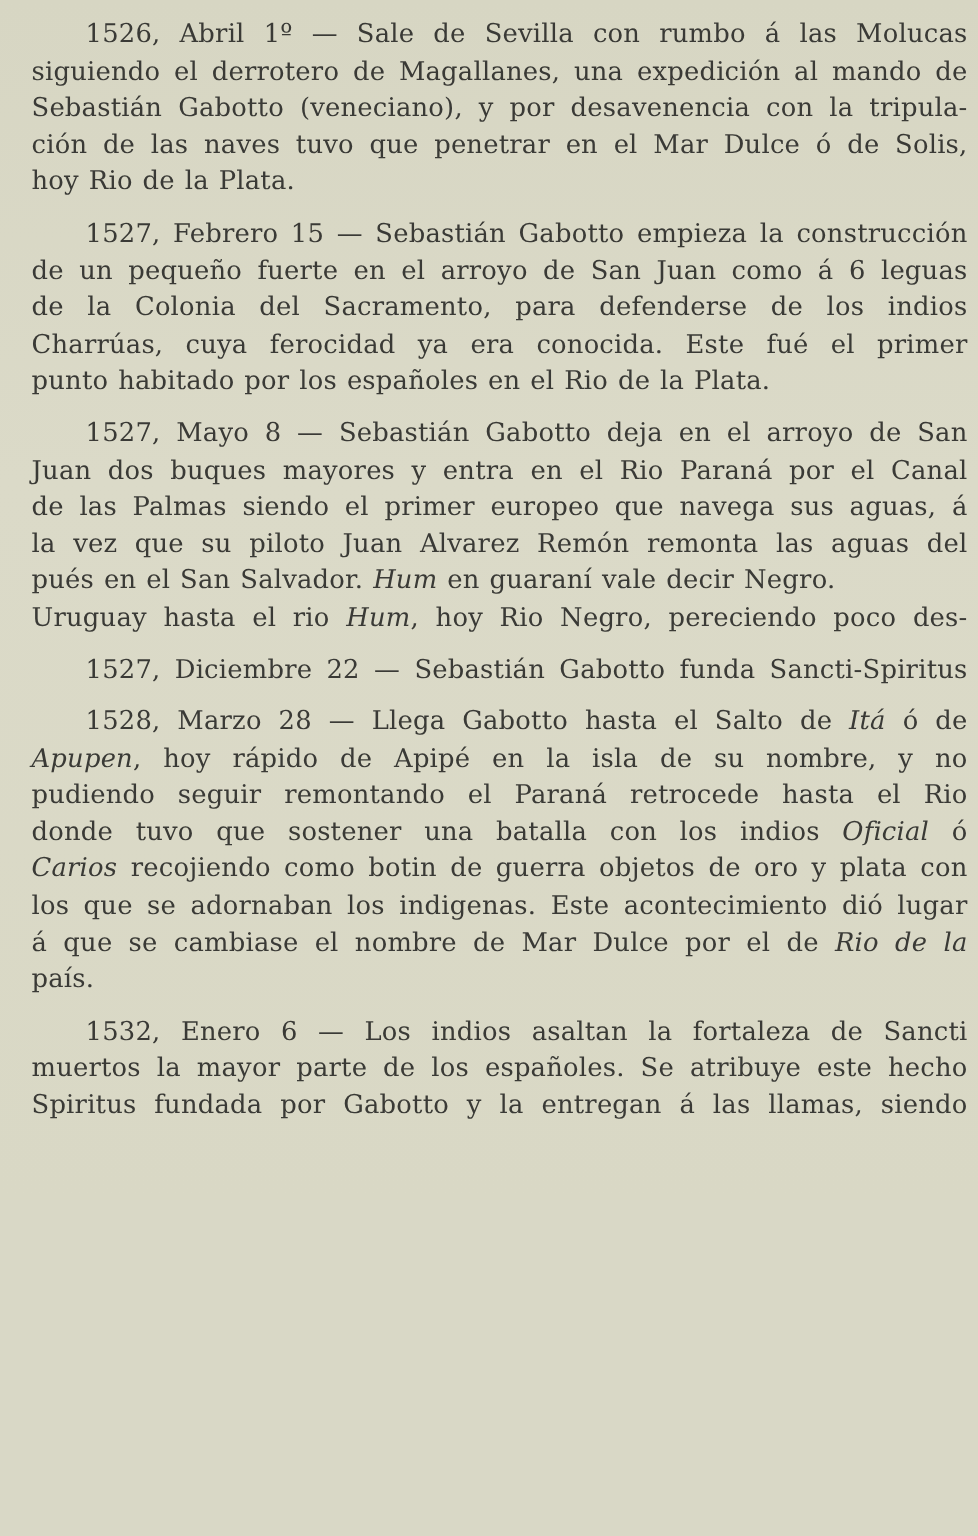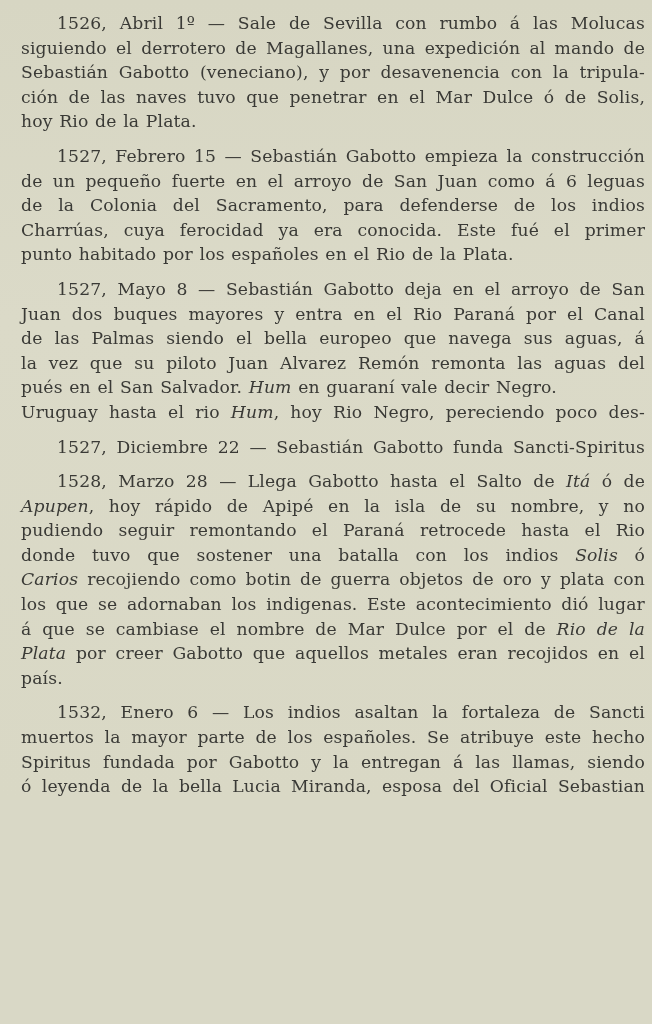--- a/index.html
+++ b/index.html
@@ -64,39 +64,37 @@
     <div class="entry-block">
         <span class="line first">1527, Febrero 15 — Sebastián Gabotto empieza la construcción</span>
         <span class="line">de un pequeño fuerte en el arroyo de San Juan como á 6 leguas</span>
         <span class="line">de la Colonia del Sacramento, para defenderse de los indios</span>
         <span class="line">Charrúas, cuya ferocidad ya era conocida. Este fué el primer</span>
         <span class="line last">punto habitado por los españoles en el Rio de la Plata.</span>
       </div>
     <div class="entry-block">
         <span class="line first">1527, Mayo 8 — Sebastián Gabotto deja en el arroyo de San</span>
         <span class="line">Juan dos buques mayores y entra en el Rio Paraná por el Canal</span>
-        <span class="line">de las Palmas siendo el bella europeo que navega sus aguas, á</span>
+        <span class="line">de las Palmas siendo el primer europeo que navega sus aguas, á</span>
         <span class="line">la vez que su piloto Juan Alvarez Remón remonta las aguas del</span>
         <span class="line last">pués en el San Salvador. <i>Hum</i> en guaraní vale decir Negro.</span>
         <span class="line">Uruguay hasta el rio <i>Hum</i>, hoy Rio Negro, pereciendo poco des-</span>
       </div>
     <div class="entry-block">
         <span class="line first">1527, Diciembre 22 — Sebastián Gabotto funda Sancti-Spiritus</span>
       </div>
     <div class="entry-block">
         <span class="line first">1528, Marzo 28 — Llega Gabotto hasta el Salto de <i>Itá</i> ó de</span>
         <span class="line"><i>Apupen</i>, hoy rápido de Apipé en la isla de su nombre, y no</span>
         <span class="line">pudiendo seguir remontando el Paraná retrocede hasta el Rio</span>
-        <span class="line">donde tuvo que sostener una batalla con los indios <i>Solis</i> ó</span>
+        <span class="line">donde tuvo que sostener una batalla con los indios <i>Oficial</i> ó</span>
         <span class="line"><i>Carios</i> recojiendo como botin de guerra objetos de oro y plata con</span>
         <span class="line">los que se adornaban los indigenas. Este acontecimiento dió lugar</span>
         <span class="line">á que se cambiase el nombre de Mar Dulce por el de <i>Rio de la</i></span>
-        <span class="line"><i>Plata</i> por creer Gabotto que aquellos metales eran recojidos en el</span>
         <span class="line last">país.</span>
       </div>
     <div class="entry-block">
         <span class="line first">1532, Enero 6 — Los indios asaltan la fortaleza de Sancti</span>
         <span class="line">muertos la mayor parte de los españoles. Se atribuye este hecho</span>
         <span class="line">Spiritus fundada por Gabotto y la entregan á las llamas, siendo</span>
-        <span class="line">ó leyenda de la bella Lucia Miranda, esposa del Oficial Sebastian</span>
       </div>
   </div>
 </div>
 
 </body></html>

